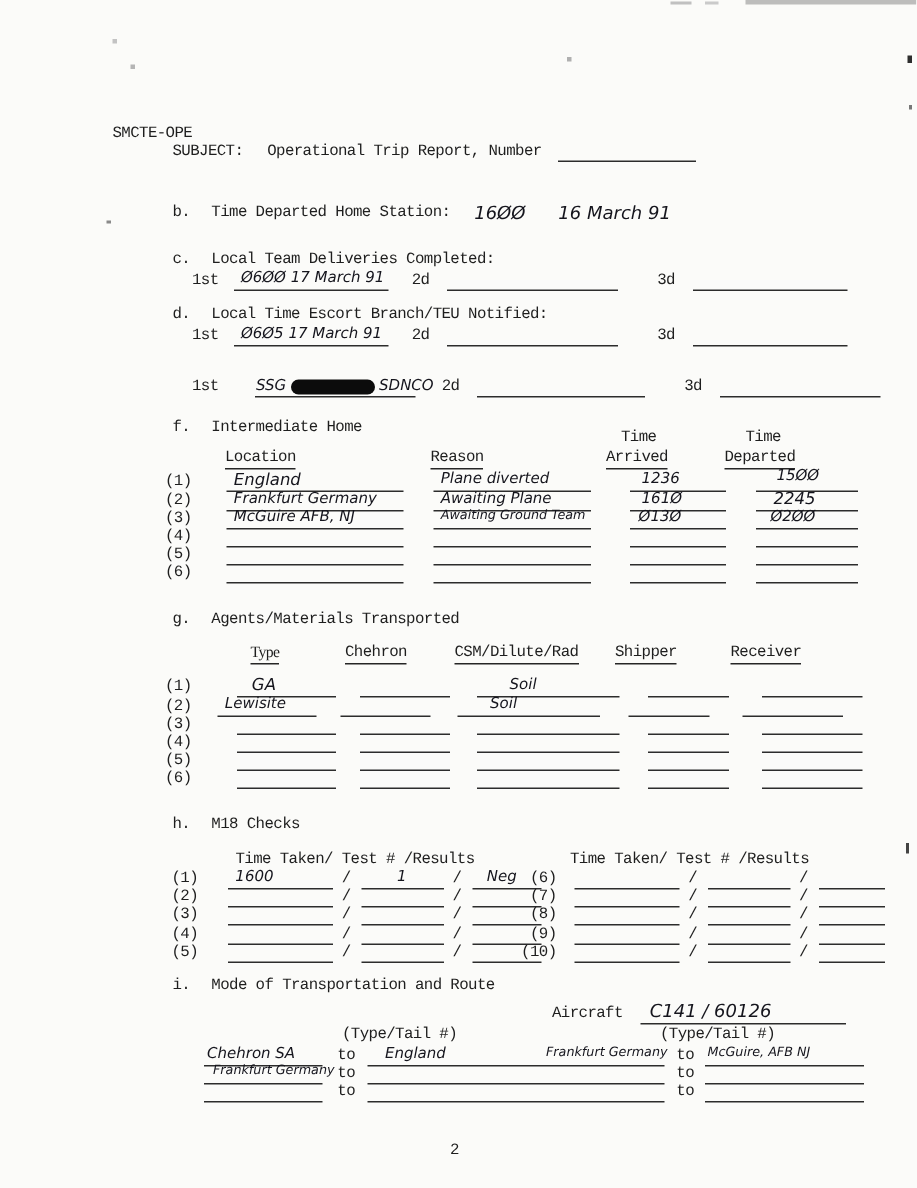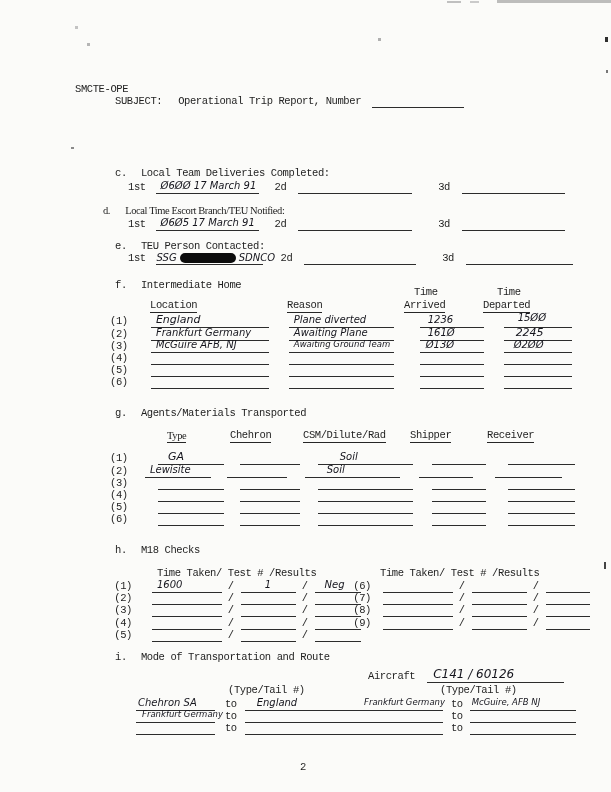--- a/index.html
+++ b/index.html
@@ -40,54 +40,56 @@
   <div class="artifact" style="left:378px;top:38px;width:3px;height:3px;background:#b0b0b0;"></div>
   <div class="artifact" style="left:71px;top:147px;width:3px;height:2px;background:#8a8a8a;"></div>
 
   <div class="t" style="left:75px;top:83px;"><span>SMCTE-OPE</span></div>
   <div class="t" style="left:75px;top:95px;margin-left:40px;">
     <span>SUBJECT:</span>
     <span style="margin-left:10px;">Operational Trip Report, Number</span>
     <span class="cell" style="width:92px;margin-left:5px;"></span>
   </div>
 
+  <div class="t" style="left:115px;top:136px;">
+    <span style="width:20px;">b.</span>
+    <span>Time Departed Home Station:</span>
+    <span class="hw hw-lg" style="margin-left:10px;">16ØØ</span>
+    <span class="hw hw-lg" style="margin-left:16px;">16 March 91</span>
+  </div>
 
   <div class="t" style="left:115px;top:167px;">
     <span style="width:20px;">c.</span>
     <span>Local Team Deliveries Completed:</span>
   </div>
   <div class="t" style="left:128px;top:181px;">
     <span>1st</span>
     <span class="cell" style="width:103px;margin-left:4px;"><span class="hw">Ø6ØØ 17 March 91</span></span>
     <span style="margin-left:10px;">2d</span>
     <span class="cell" style="width:114px;margin-left:6px;"></span>
     <span style="margin-left:20px;">3d</span>
     <span class="cell" style="width:103px;margin-left:6px;"></span>
   </div>
 
-  <div class="t" style="left:103px;top:204px;font-family:Liberation Serif, serif;">
+  <div class="t" style="left:115px;top:204px;">
     <span style="width:20px;">d.</span>
     <span>Local Time Escort Branch/TEU Notified:</span>
   </div>
   <div class="t" style="left:128px;top:218px;">
     <span>1st</span>
     <span class="cell" style="width:103px;margin-left:4px;"><span class="hw">Ø6Ø5 17 March 91</span></span>
     <span style="margin-left:10px;">2d</span>
     <span class="cell" style="width:114px;margin-left:6px;"></span>
     <span style="margin-left:20px;">3d</span>
     <span class="cell" style="width:103px;margin-left:6px;"></span>
   </div>
 
-  <div class="t" style="left:115px;top:240px;">
-    <span style="width:20px;">e.</span>
-    <span>TEU Person Contacted:</span>
-  </div>
   <div class="t" style="left:128px;top:252px;">
     <span>1st</span>
-    <span class="cell" style="width:107px;margin-left:4px;">
+    <span class="cell" style="width:107px;margin-left:18px;">
       <span class="hwgroup">
         <span class="hw">SSG</span>
         <span class="redaction"></span>
         <span class="hw">SDNCO</span>
       </span>
     </span>
     <span style="margin-left:12px;">2d</span>
     <span class="cell" style="width:112px;margin-left:6px;"></span>
     <span style="margin-left:20px;">3d</span>
     <span class="cell" style="width:107px;margin-left:6px;"></span>
@@ -279,20 +281,28 @@
     <span class="cell" style="width:44px;margin-left:1px;"></span>
   </div>
   <div class="t" style="left:341px;top:617px;">
     <span style="width:30px;text-align:right;">(9)</span>
     <span class="cell" style="width:70px;margin-left:6px;"></span>
     <span class="slash">/</span>
     <span class="cell" style="width:55px;margin-left:1px;"></span>
     <span class="slash">/</span>
     <span class="cell" style="width:44px;margin-left:1px;"></span>
   </div>
+  <div class="t" style="left:341px;top:629px;">
+    <span style="width:30px;text-align:right;">(10)</span>
+    <span class="cell" style="width:70px;margin-left:6px;"></span>
+    <span class="slash">/</span>
+    <span class="cell" style="width:55px;margin-left:1px;"></span>
+    <span class="slash">/</span>
+    <span class="cell" style="width:44px;margin-left:1px;"></span>
+  </div>
 
   <div class="t" style="left:115px;top:651px;">
     <span style="width:20px;">i.</span>
     <span>Mode of Transportation and Route</span>
   </div>
   <div class="t" style="left:368px;top:670px;">
     <span>Aircraft</span>
     <span class="cell" style="width:137px;margin-left:6px;"><span class="hw hw-lg" style="left:6px;">C141 / 60126</span></span>
   </div>
   <div class="t" style="left:228px;top:684px;"><span>(Type/Tail #)</span></div>

